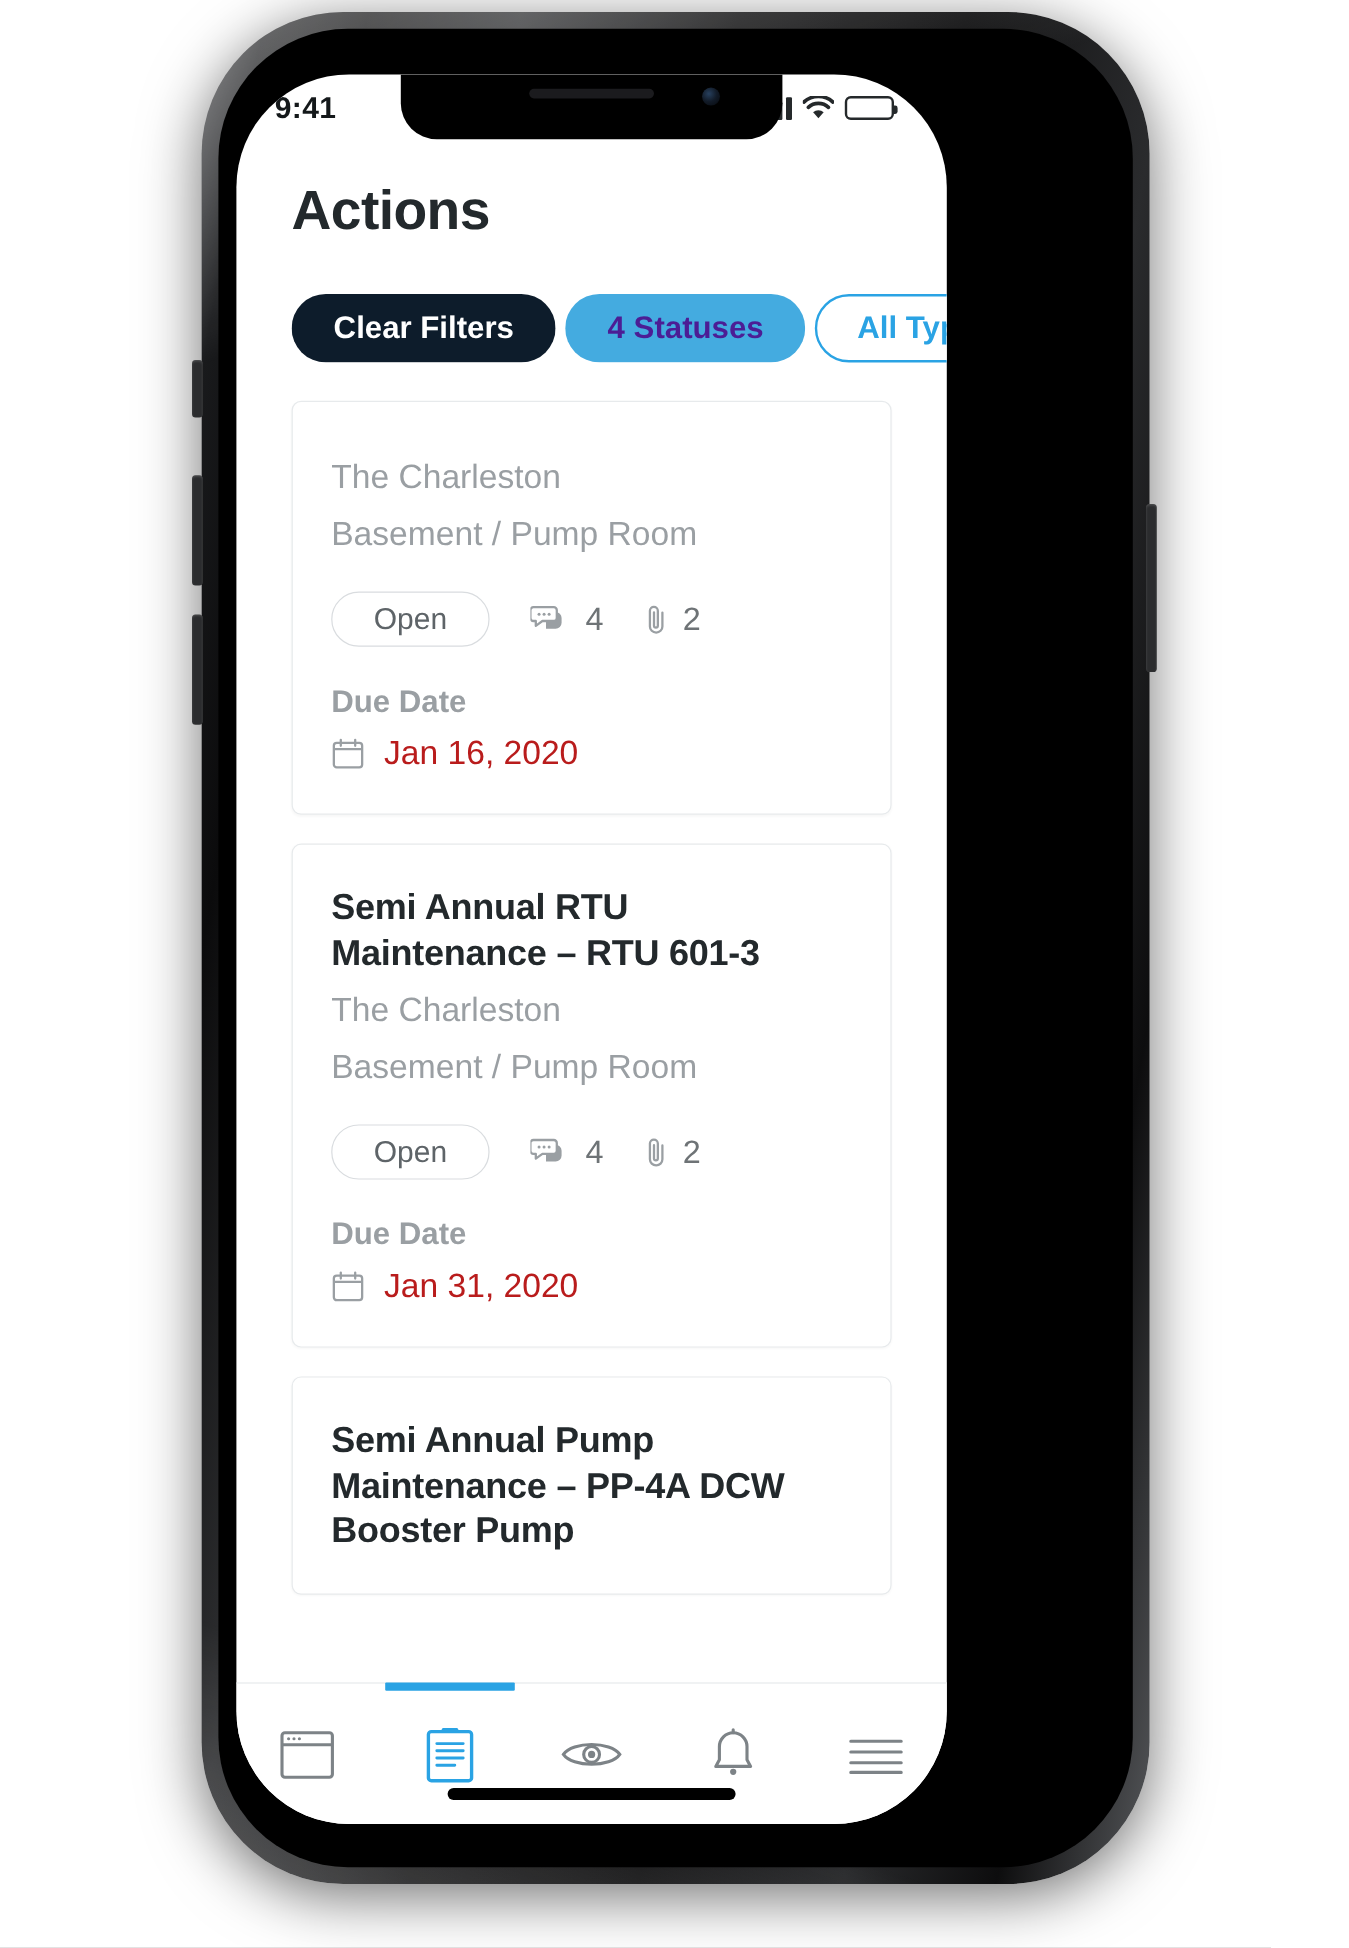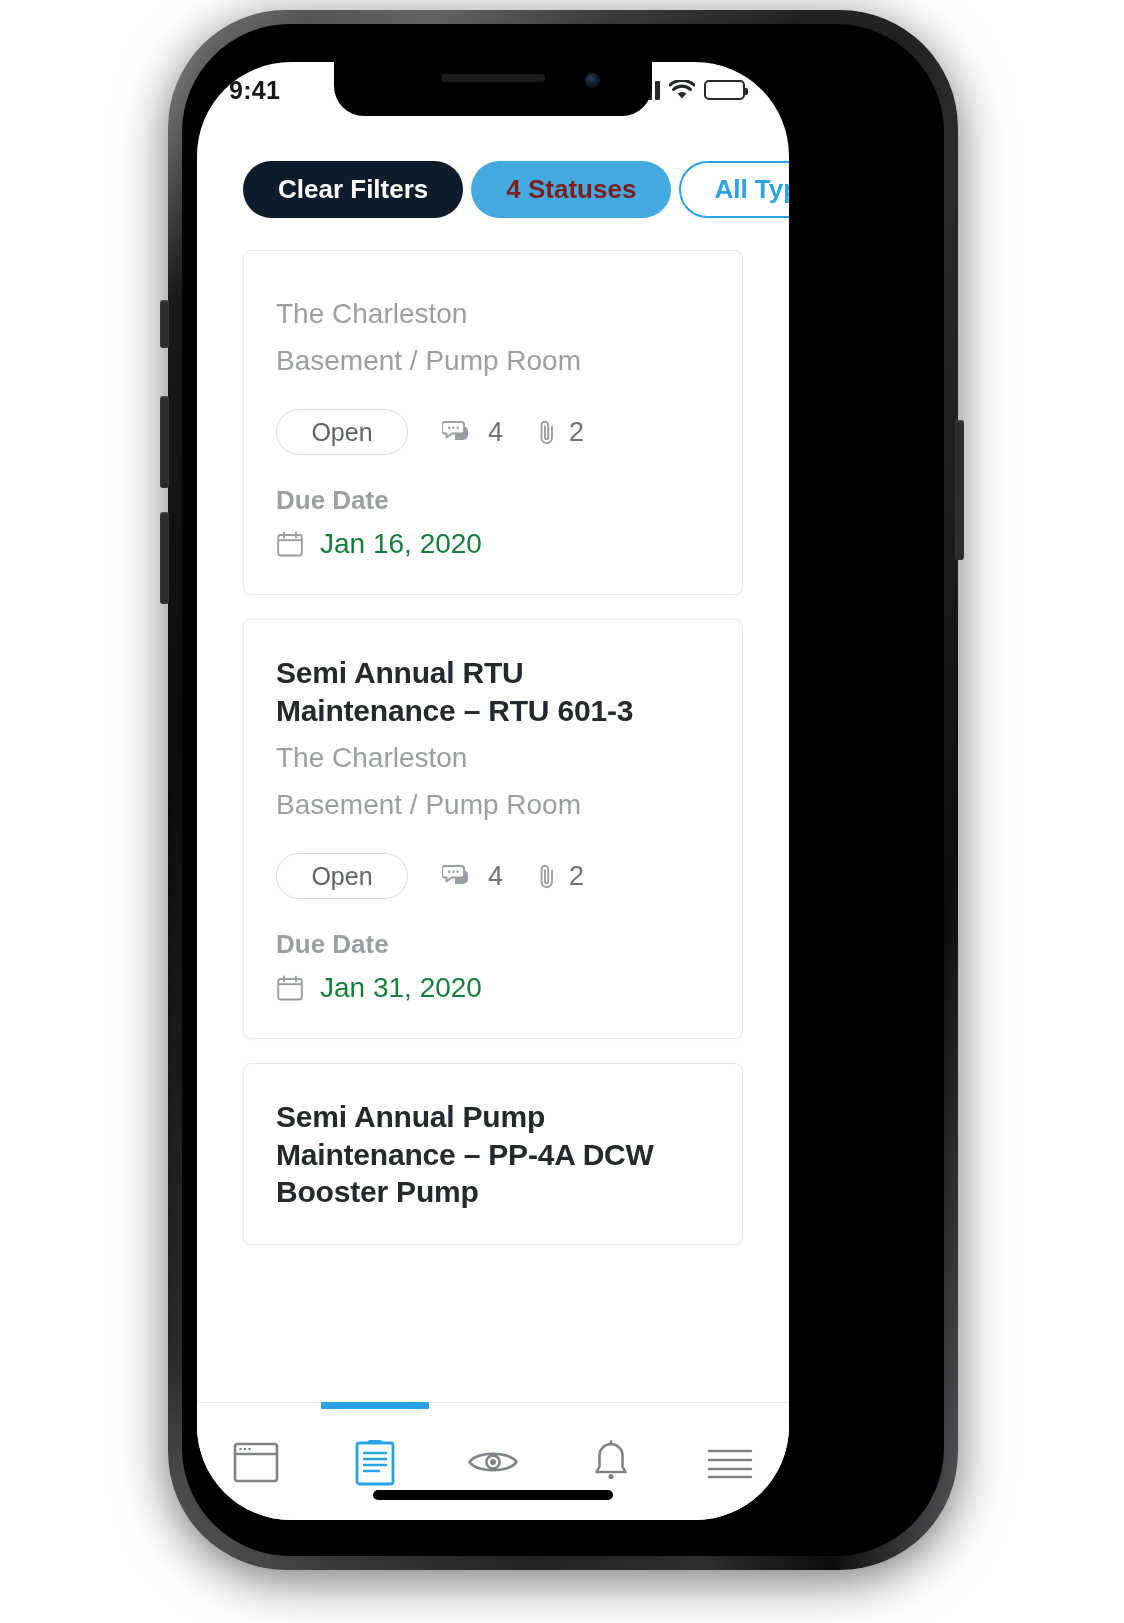--- a/index.html
+++ b/index.html
@@ -141,21 +141,21 @@
   .pill {
     height: 57px; border-radius: 30px;
     display: inline-flex; align-items: center; justify-content: center;
     padding: 0 33px;
     font-size: 26px; font-weight: 700;
     border: 2px solid transparent;
     flex: 0 0 auto;
     cursor: pointer;
   }
   .pill.dark   { background: #0d1c2b; color: #ffffff; }
-  .pill.solid  { background: #44abe0; color: #7f1d1d; }
+  .pill.solid  { background: #44abe0; color: #4c1d95; }
   .pill.ghost  { background: #ffffff; color: #2aa3e4; border-color: #2aa3e4; }
   .pill.cut    { padding: 0 40px; }
 
   .cards { padding: 32px 46px 0 46px; }
   .card {
     background: #fff;
     border: 1.5px solid #e7eaec;
     border-radius: 8px;
     padding: 34px 32px 34px 32px;
     margin-bottom: 24px;
@@ -177,21 +177,21 @@
     display: inline-flex; align-items: center; justify-content: center;
     font-size: 25px; color: #5e6468; padding: 0 22px;
   }
   .meta-item { display: inline-flex; align-items: center; gap: 12px; color: #85898d; }
   .meta-item .num { font-size: 27px; color: #6e7376; }
   .due-label {
     margin-top: 30px; font-size: 26px; font-weight: 700; color: #9a9fa3;
   }
   .due-value {
     margin-top: 12px; display: flex; align-items: center; gap: 16px;
-    font-size: 28px; color: #15803d;
+    font-size: 28px; color: #b91c1c;
   }
   svg { display: block; }
 
   
   .tabbar {
     position: relative;
     flex: 0 0 auto;
     height: 118px;
     background: #ffffff;
     border-top: 1.5px solid #e7eaec;
@@ -251,20 +251,21 @@
         <span class="battery">
           <span class="fill"></span>
         </span>
       </div>
     </div>
 
     <div class="app">
 
       <div class="content">
 
+        <div class="page-title">Actions</div>
 
 
         <div class="filters">
           <div class="pill dark">Clear Filters</div>
           <div class="pill solid">4 Statuses</div>
           <div class="pill ghost">All Types</div>
           <div class="pill ghost cut"></div>
         </div>
 
         <div class="cards">

